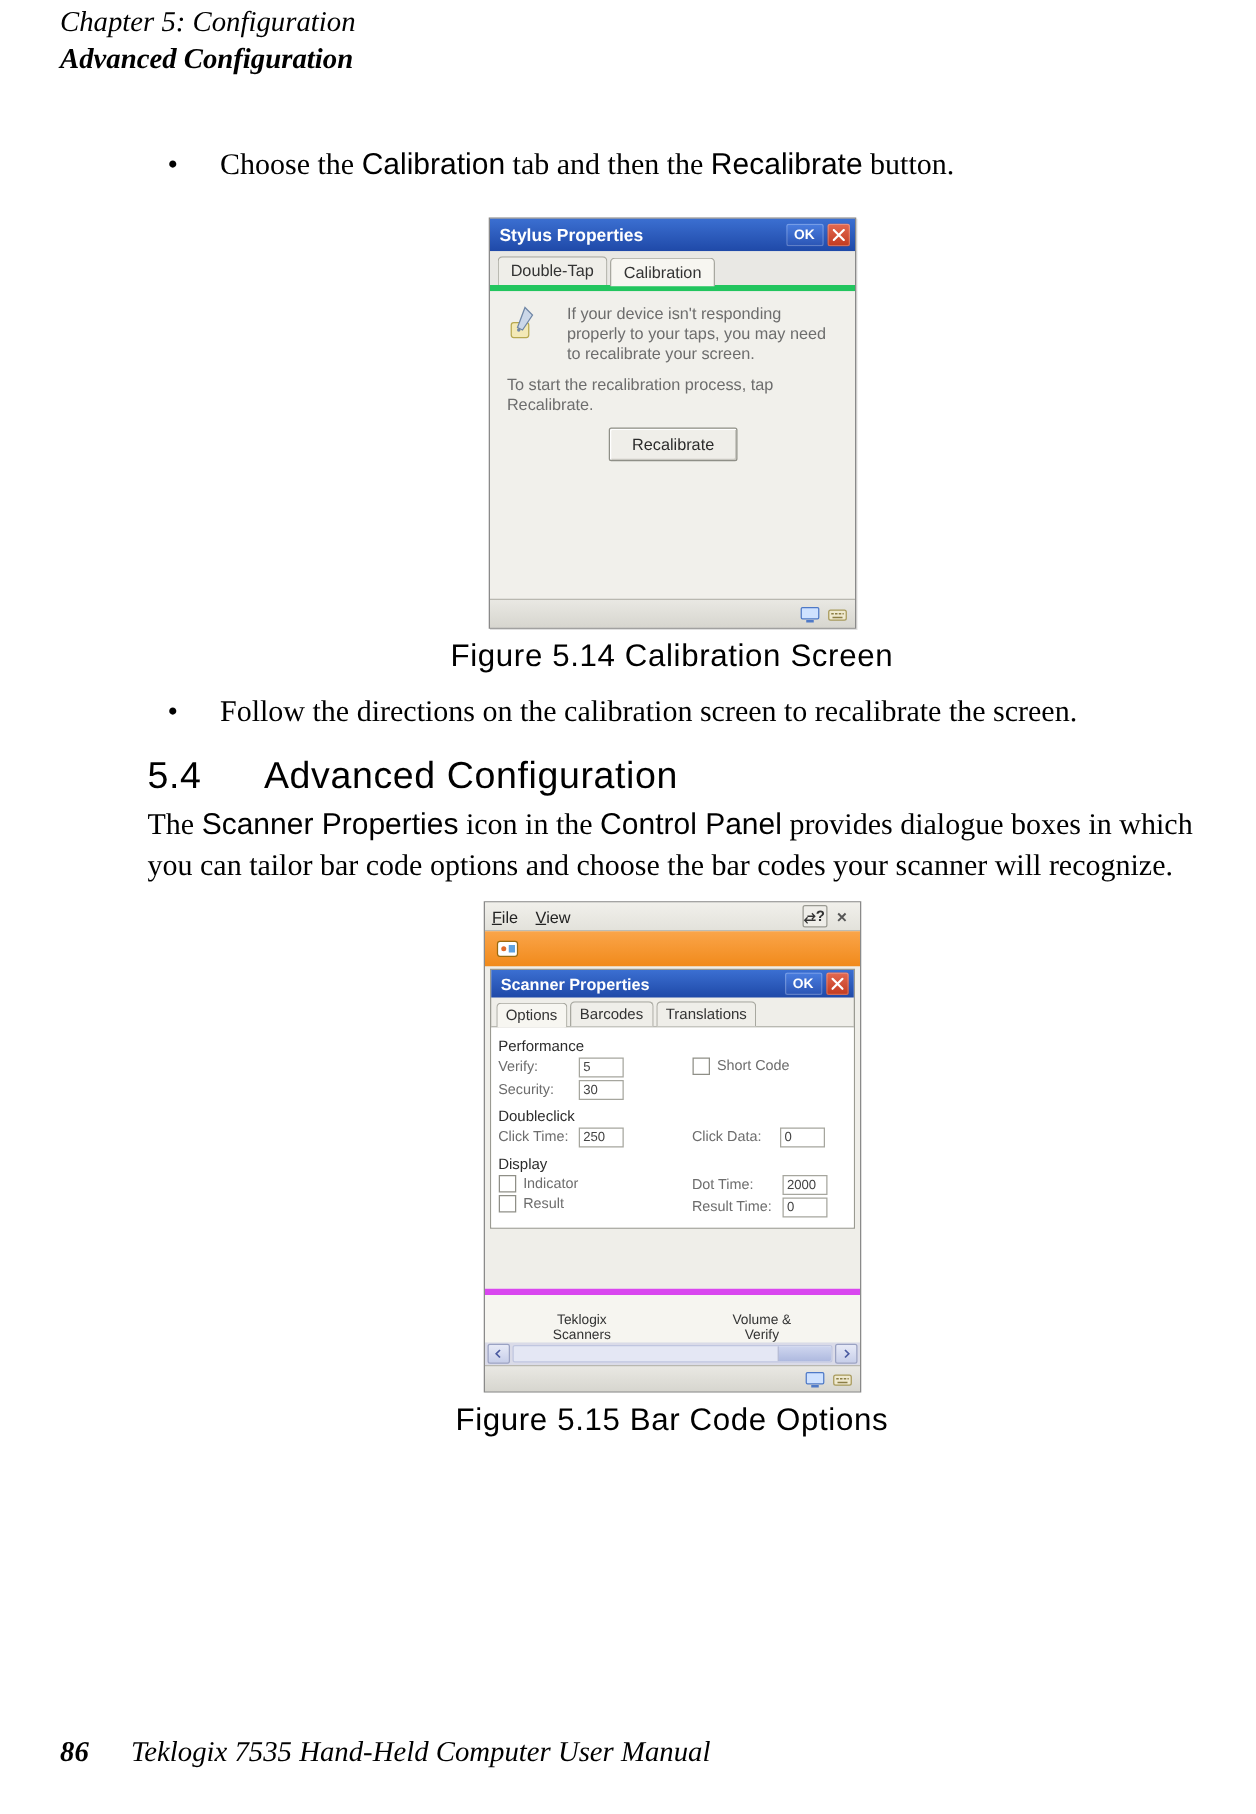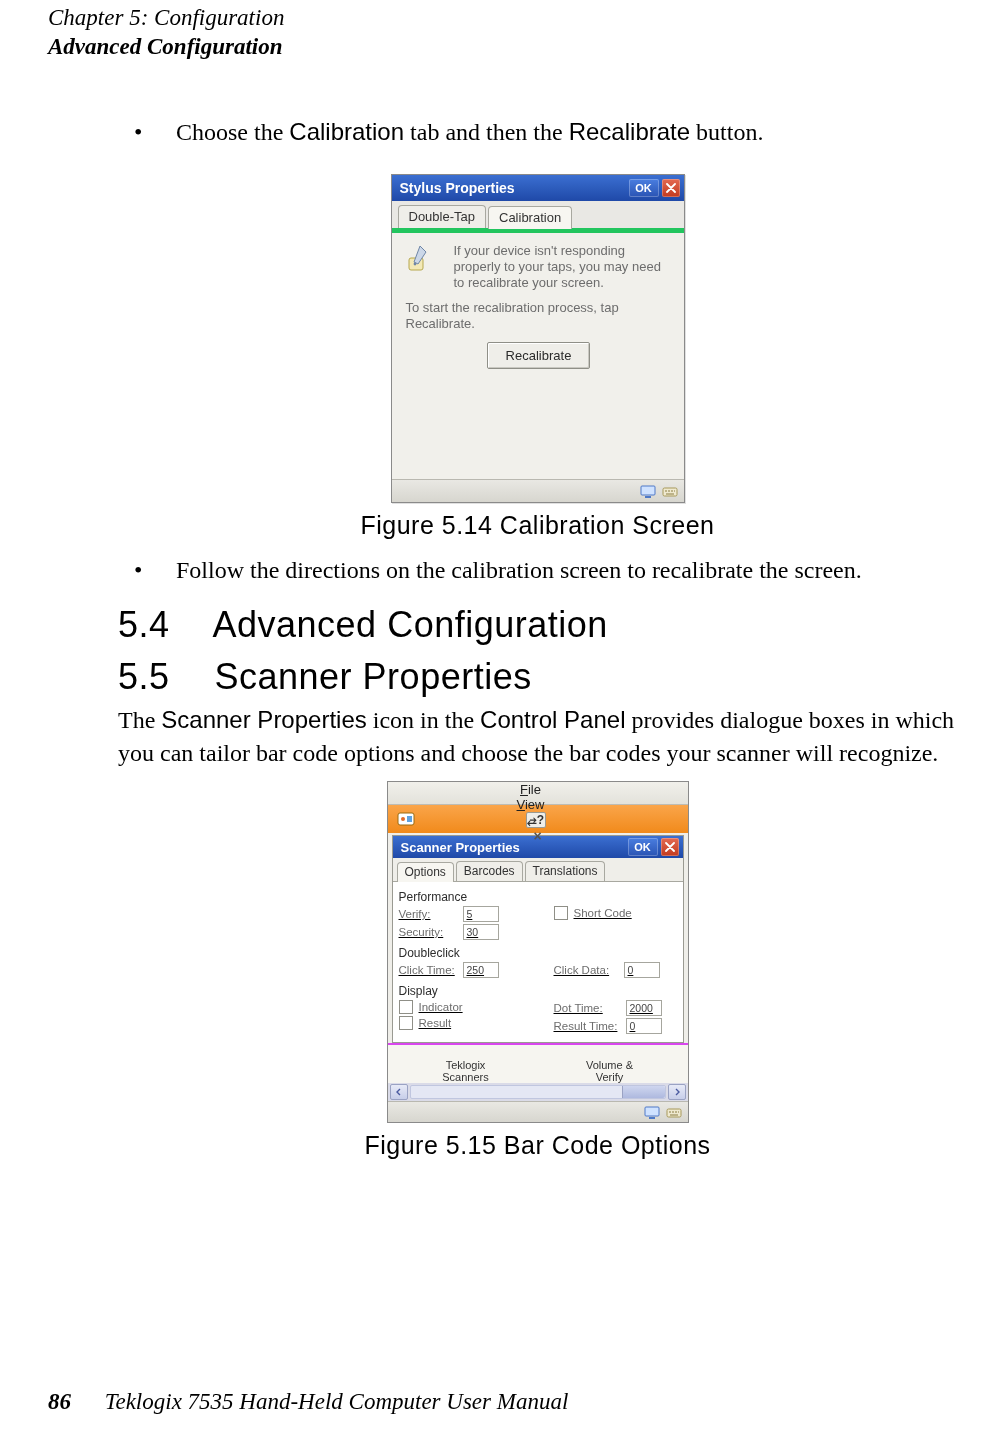--- a/index.html
+++ b/index.html
@@ -53,21 +53,21 @@
   .fig-caption {
     text-align: center;
     font-family: "Arial Narrow", Arial, Helvetica, sans-serif;
     font-size: 25px;
     letter-spacing: 0.5px;
     margin: 8px 0 12px 0;
   }
   h2.section {
     font-family: "Arial Narrow", Arial, Helvetica, sans-serif;
     font-weight: 400;
-    font-size: 36px;
+    font-size: 30px;
     margin: 10px 0 6px 0;
     letter-spacing: 0.5px;
   }
   h2.section .num { display:inline-block; min-width: 86px; }
   p.para {
     font-size: 24px;
     line-height: 1.35;
     margin: 6px 0 12px 0;
   }
   .footer {
@@ -186,21 +186,20 @@
     font-size: 12px;
   }
   .menubar {
     height: 22px;
     background: linear-gradient(#f1f0eb,#e3e2db);
     border-bottom:1px solid #bdbcb4;
     display:flex; align-items:center;
     padding: 0 6px;
     font-size:13px;
     color:#222;
-    flex-direction:column;
   }
   .menubar .mi { margin-right: 14px; }
   .menubar .mi u { text-decoration: underline; }
   .menubar .spacer { flex:1; }
   .menubar .help {
     width:18px;height:16px;border:1px solid #9a9a92;border-radius:2px;
     display:inline-flex;align-items:center;justify-content:center;
     background:#efeee9;font-weight:bold;font-size:12px;color:#333;margin-right:4px;
   }
   .menubar .x {
@@ -232,28 +231,29 @@
   .row { display:flex; align-items:center; gap:6px; color:#6d6d6d; font-size:11.5px; margin:2px 0;}
   .row .lab { min-width:58px; }
   .tinyfield {
     display:inline-block; min-width:28px; height:14px;
     border:1px solid #a6a69e; background:#fff; font-size:10.5px; color:#444;
     padding: 0 3px; line-height:14px;
   }
   .chk {
     width:12px;height:12px;border:1px solid #8f8f87;background:#fff;display:inline-block;
   }
-  .two-col { display:flex; gap:32px;text-decoration:underline; }
+  .two-col { display:flex; gap:32px; }
   .two-col > div { flex:1; }
   .cp-bottom {
     display:flex; align-items:flex-end;
     padding: 0 6px 0 6px;
     height: 38px;
     background:#f6f5f0;
-    border-top:2px solid #d946ef;
+    border-top:5px solid #d946ef;
+    margin-top:48px;
   }
   .cp-bottom .citem { flex:1; text-align:center; font-size:11px; color:#333; }
   .cp-bottom .citem .lab { display:block; line-height:1.1; }
   .scroll-strip {
     height:18px;
     background:#dadbe8;
     display:flex; align-items:center;
     padding:0 2px;
   }
   .scroll-strip .left-cap, .scroll-strip .right-cap {
@@ -338,24 +338,20 @@
 
     <ul class="bullet">
       <li>Follow the directions on the calibration screen to recalibrate the screen.</li>
     </ul>
 
     <h2 class="section">
       <span class="num">5.4</span>
       <span>Advanced Configuration</span>
     </h2>
 
-    <h2 class="section">
-      <span class="num">5.5</span>
-      <span>Scanner Properties</span>
-    </h2>
 
     <p class="para">
       <span>The </span><span class="ui-cond">Scanner Properties</span><span> icon in the </span><span class="ui-cond">Control Panel</span><span> provides dialogue boxes in which you can tailor bar code options and choose the bar codes your scanner will recognize.</span>
     </p>
 
     <div class="shot2-wrap">
       <div class="shot2">
         <div class="menubar">
           <span class="mi"><u>F</u><span>ile</span></span>
           <span class="mi"><u>V</u><span>iew</span></span>

